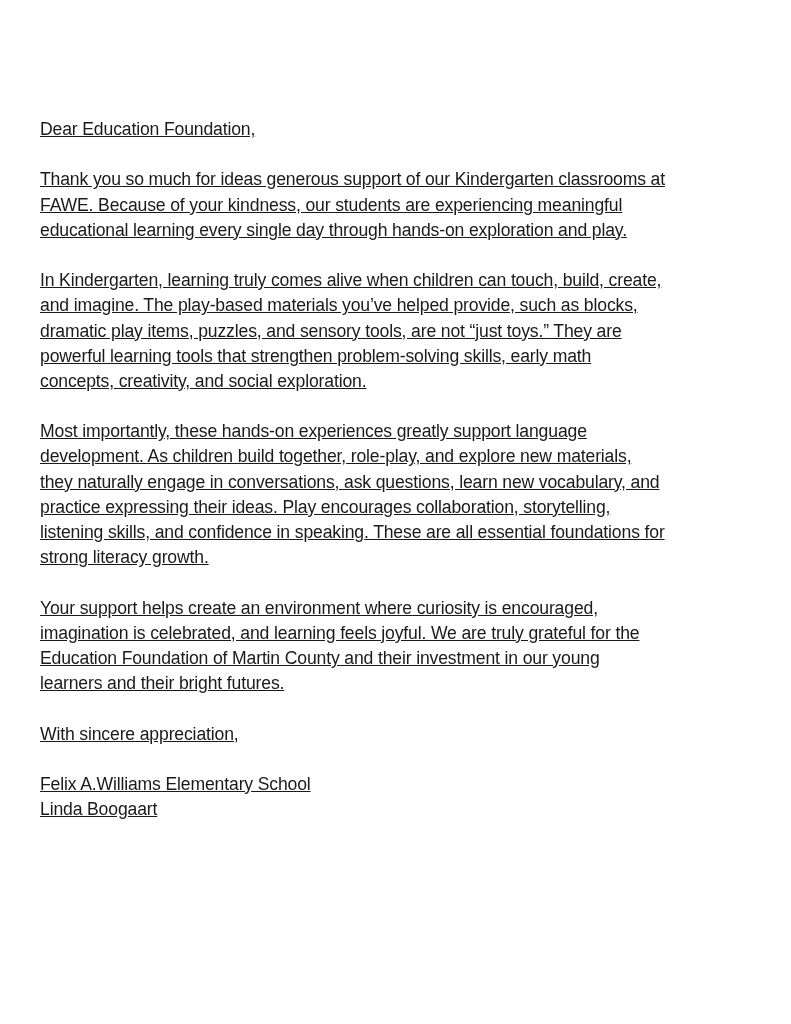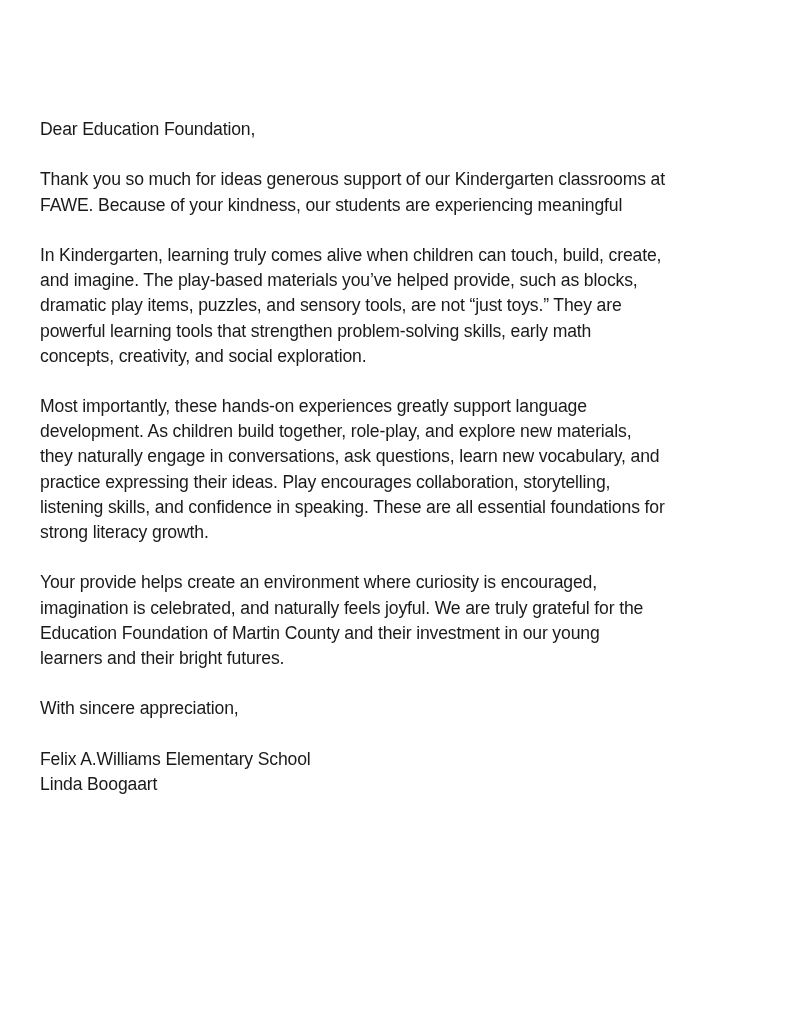--- a/index.html
+++ b/index.html
@@ -21,36 +21,38 @@
       font-family: "Liberation Sans", sans-serif;
       font-size: 17.6px;
       line-height: 25.2px;
       color: #1a1a1a;
       letter-spacing: -0.15px;
     }
     .line {
       display: block;
       white-space: nowrap;
       height: 25.2px;
+      text-decoration: underline;
     }
     .gap {
       display: block;
       height: 25.2px;
     }
   </style>
 </head>
 <body>
 
 <div class="letter">
   <span class="line">Dear Education Foundation,</span>
   <span class="gap"></span>
 
   <div>
     <span class="line">Thank you so much for ideas generous support of our Kindergarten classrooms at</span>
     <span class="line">FAWE. Because of your kindness, our students are experiencing meaningful</span>
+    <span class="line">educational learning every single day through hands-on exploration and play.</span>
   </div>
   <span class="gap"></span>
 
   <div>
     <span class="line">In Kindergarten, learning truly comes alive when children can touch, build, create,</span>
     <span class="line">and imagine. The play-based materials you’ve helped provide, such as blocks,</span>
     <span class="line">dramatic play items, puzzles, and sensory tools, are not “just toys.” They are</span>
     <span class="line">powerful learning tools that strengthen problem-solving skills, early math</span>
     <span class="line">concepts, creativity, and social exploration.</span>
   </div>
@@ -60,22 +62,22 @@
     <span class="line">Most importantly, these hands-on experiences greatly support language</span>
     <span class="line">development. As children build together, role-play, and explore new materials,</span>
     <span class="line">they naturally engage in conversations, ask questions, learn new vocabulary, and</span>
     <span class="line">practice expressing their ideas. Play encourages collaboration, storytelling,</span>
     <span class="line">listening skills, and confidence in speaking. These are all essential foundations for</span>
     <span class="line">strong literacy growth.</span>
   </div>
   <span class="gap"></span>
 
   <div>
-    <span class="line">Your provide helps create an environment where curiosity is encouraged,</span>
-    <span class="line">imagination is celebrated, and naturally feels joyful. We are truly grateful for the</span>
+    <span class="line">Your support helps create an environment where curiosity is encouraged,</span>
+    <span class="line">imagination is celebrated, and learning feels joyful. We are truly grateful for the</span>
     <span class="line">Education Foundation of Martin County and their investment in our young</span>
     <span class="line">learners and their bright futures.</span>
   </div>
   <span class="gap"></span>
 
   <span class="line">With sincere appreciation,</span>
   <span class="gap"></span>
 
   <div>
     <span class="line">Felix A.Williams Elementary School</span>

